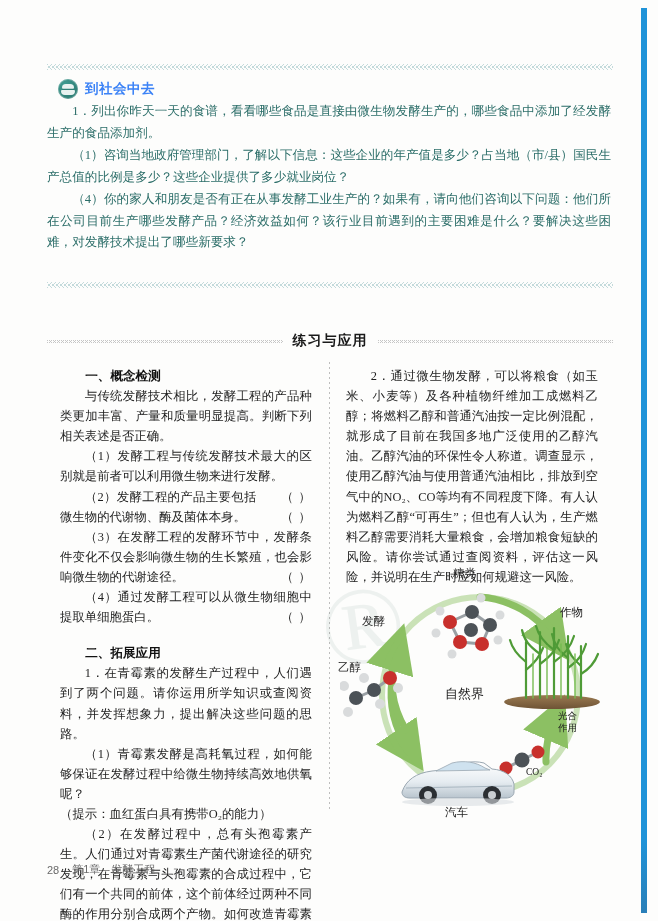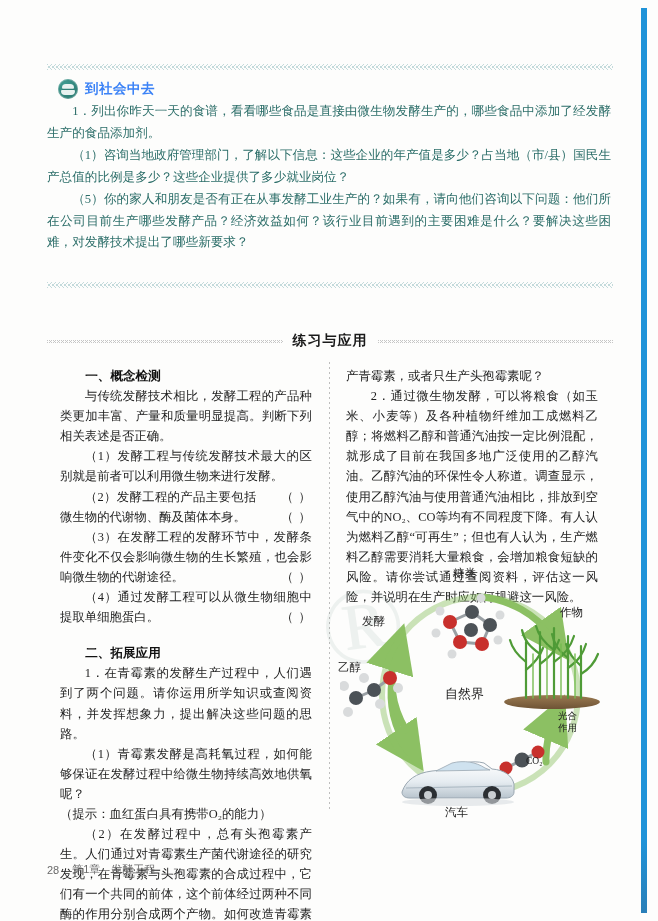--- a/index.html
+++ b/index.html
@@ -237,21 +237,21 @@
   <div class="wavy top"></div>
 
   <div class="society-head">
     <span class="society-badge"></span>
     <span class="society-title">到社会中去</span>
   </div>
 
   <div class="society-body">
     <p>1．列出你昨天一天的食谱，看看哪些食品是直接由微生物发酵生产的，哪些食品中添加了经发酵生产的食品添加剂。</p>
     <p>（1）咨询当地政府管理部门，了解以下信息：这些企业的年产值是多少？占当地（市/县）国民生产总值的比例是多少？这些企业提供了多少就业岗位？</p>
-    <p>（5）你的家人和朋友是否有正在从事发酵工业生产的？如果有，请向他们咨询以下问题：他们所在公司目前生产哪些发酵产品？经济效益如何？该行业目前遇到的主要困难是什么？要解决这些困难，对发酵技术提出了哪些新要求？</p>
+    <p>（4）你的家人和朋友是否有正在从事发酵工业生产的？如果有，请向他们咨询以下问题：他们所在公司目前生产哪些发酵产品？经济效益如何？该行业目前遇到的主要困难是什么？要解决这些困难，对发酵技术提出了哪些新要求？</p>
   </div>
 
   <div class="wavy bottom"></div>
 
   <div class="banner">
     <span class="rule"></span>
     <span class="banner-title">练习与应用</span>
     <span class="rule"></span>
   </div>
 
@@ -268,21 +268,20 @@
       <p><span>（4）通过发酵工程可以从微生物细胞中提取单细胞蛋白。</span><span class="blank-tail">（  ）</span></p>
 
       <p class="sec-title spaced">二、拓展应用</p>
       <p>1．在青霉素的发酵生产过程中，人们遇到了两个问题。请你运用所学知识或查阅资料，并发挥想象力，提出解决这些问题的思路。</p>
       <p>（1）青霉素发酵是高耗氧过程，如何能够保证在发酵过程中给微生物持续高效地供氧呢？</p>
       <p class="flush">（提示：血红蛋白具有携带O₂的能力）</p>
       <p>（2）在发酵过程中，总有头孢霉素产生。人们通过对青霉素生产菌代谢途径的研究发现，在青霉素与头孢霉素的合成过程中，它们有一个共同的前体，这个前体经过两种不同酶的作用分别合成两个产物。如何改造青霉素生产菌使其只生</p>
     </div>
 
     <div class="col right">
-      <p class="flush">产青霉素，或者只生产头孢霉素呢？</p>
       <p>2．通过微生物发酵，可以将粮食（如玉米、小麦等）及各种植物纤维加工成燃料乙醇；将燃料乙醇和普通汽油按一定比例混配，就形成了目前在我国多地广泛使用的乙醇汽油。乙醇汽油的环保性令人称道。调查显示，使用乙醇汽油与使用普通汽油相比，排放到空气中的NO₂、CO等均有不同程度下降。有人认为燃料乙醇“可再生”；但也有人认为，生产燃料乙醇需要消耗大量粮食，会增加粮食短缺的风险。请你尝试通过查阅资料，评估这一风险，并说明在生产时应如何规避这一风险。</p>
     </div>
   </div>
 
   <div class="watermark">
     <span>®</span>
   </div>
 
   <div class="figure">
     <svg viewBox="0 0 280 250" width="280" height="250">
@@ -390,21 +389,21 @@
         <circle cx="152" cy="225" r="9" fill="#2b2f33"></circle>
           <circle cx="152" cy="225" r="4" fill="#c9ced2"></circle>
         <ellipse cx="118" cy="232" rx="56" ry="4" fill="#d8dde1" opacity=".6"></ellipse>
       </g>
     </svg>
 
     <span class="fig-label" style="left:113px; top:-4px;">糖类</span>
     <span class="fig-label" style="left:220px; top:35px;text-align:right;">作物</span>
     <span class="fig-label sub" style="left:218px; top:140px;">光合</span>
     <span class="fig-label sub" style="left:218px; top:152px;">作用</span>
-    <span class="fig-label sub" style="left:186px; top:186px;">CO₂</span>
+    <span class="fig-label sub" style="left:186px; top:197px;">CO₂</span>
     <span class="fig-label" style="left:105px; top:235px;">汽车</span>
     <span class="fig-label" style="left:-2px; top:90px;">乙醇</span>
     <span class="fig-label" style="left:22px; top:44px;font-family:Liberation Serif, serif;">发酵</span>
     <span class="fig-label big" style="left:105px; top:115px;">自然界</span>
   </div>
 
   <div class="footer">
     <span>28</span>
     <span>第1章　发酵工程</span>
   </div>

